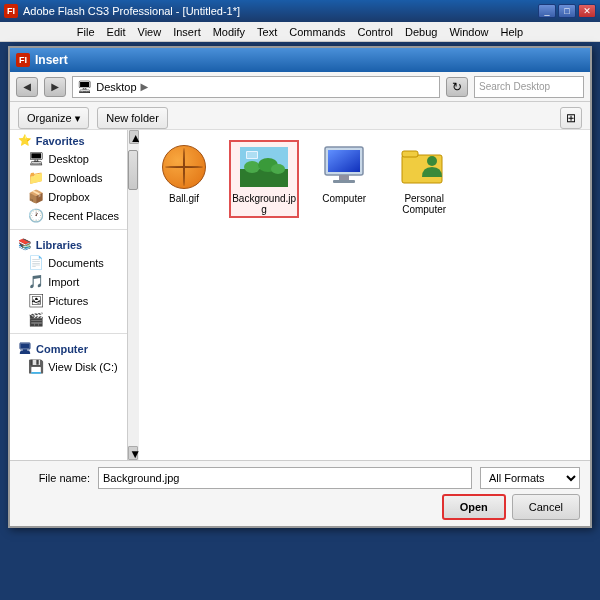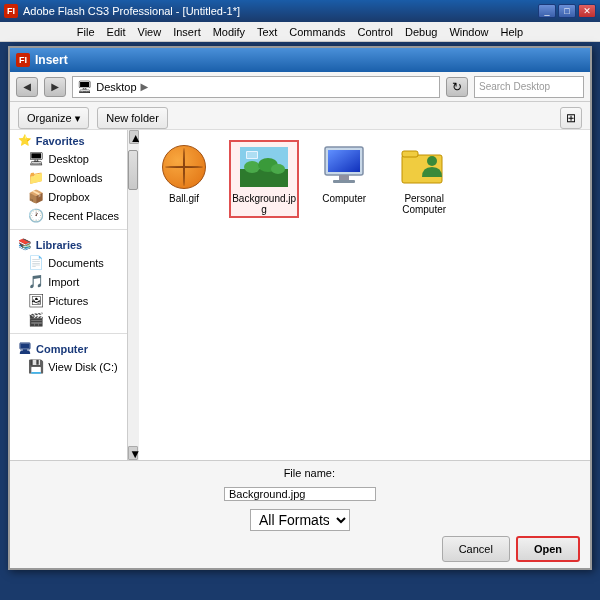--- a/index.html
+++ b/index.html
@@ -333,41 +333,40 @@
     .bottom-area {
       background: #f5f5f5;
       border-top: 1px solid #ccc;
       padding: 6px 10px;
     }
     .filename-row {
       display: flex;
       align-items: center;
       gap: 8px;
       margin-bottom: 5px;
-      flex-direction: column;
     }
     .filename-label {
       font-size: 11px;
       color: #000;
       width: 70px;
       text-align: right;
     }
     .filename-input {
       flex: 1;
       height: 22px;
       border: 1px solid #aaa;
       padding: 0 4px;
       font-size: 11px;
       background: white;
     }
     .format-select {
       width: 100px;
       height: 22px;
       border: 1px solid #aaa;
-      font-size: 14px;
+      font-size: 11px;
       background: white;
       padding: 0 4px;
     }
     .action-row {
       display: flex;
       justify-content: flex-end;
       gap: 6px;
     }
     .action-btn {
       height: 26px;
@@ -588,18 +587,18 @@
 
   <div class="bottom-area">
     <div class="filename-row">
       <span class="filename-label">File name:</span>
       <input class="filename-input" type="text" value="Background.jpg" style="">
       <select class="format-select">
         <option>All Formats</option>
       </select>
     </div>
     <div class="action-row">
+      <button class="action-btn open-btn">Open</button>
       <button class="action-btn">Cancel</button>
-      <button class="action-btn open-btn">Open</button>
     </div>
   </div>
 
 </div>
 
 </body></html>

